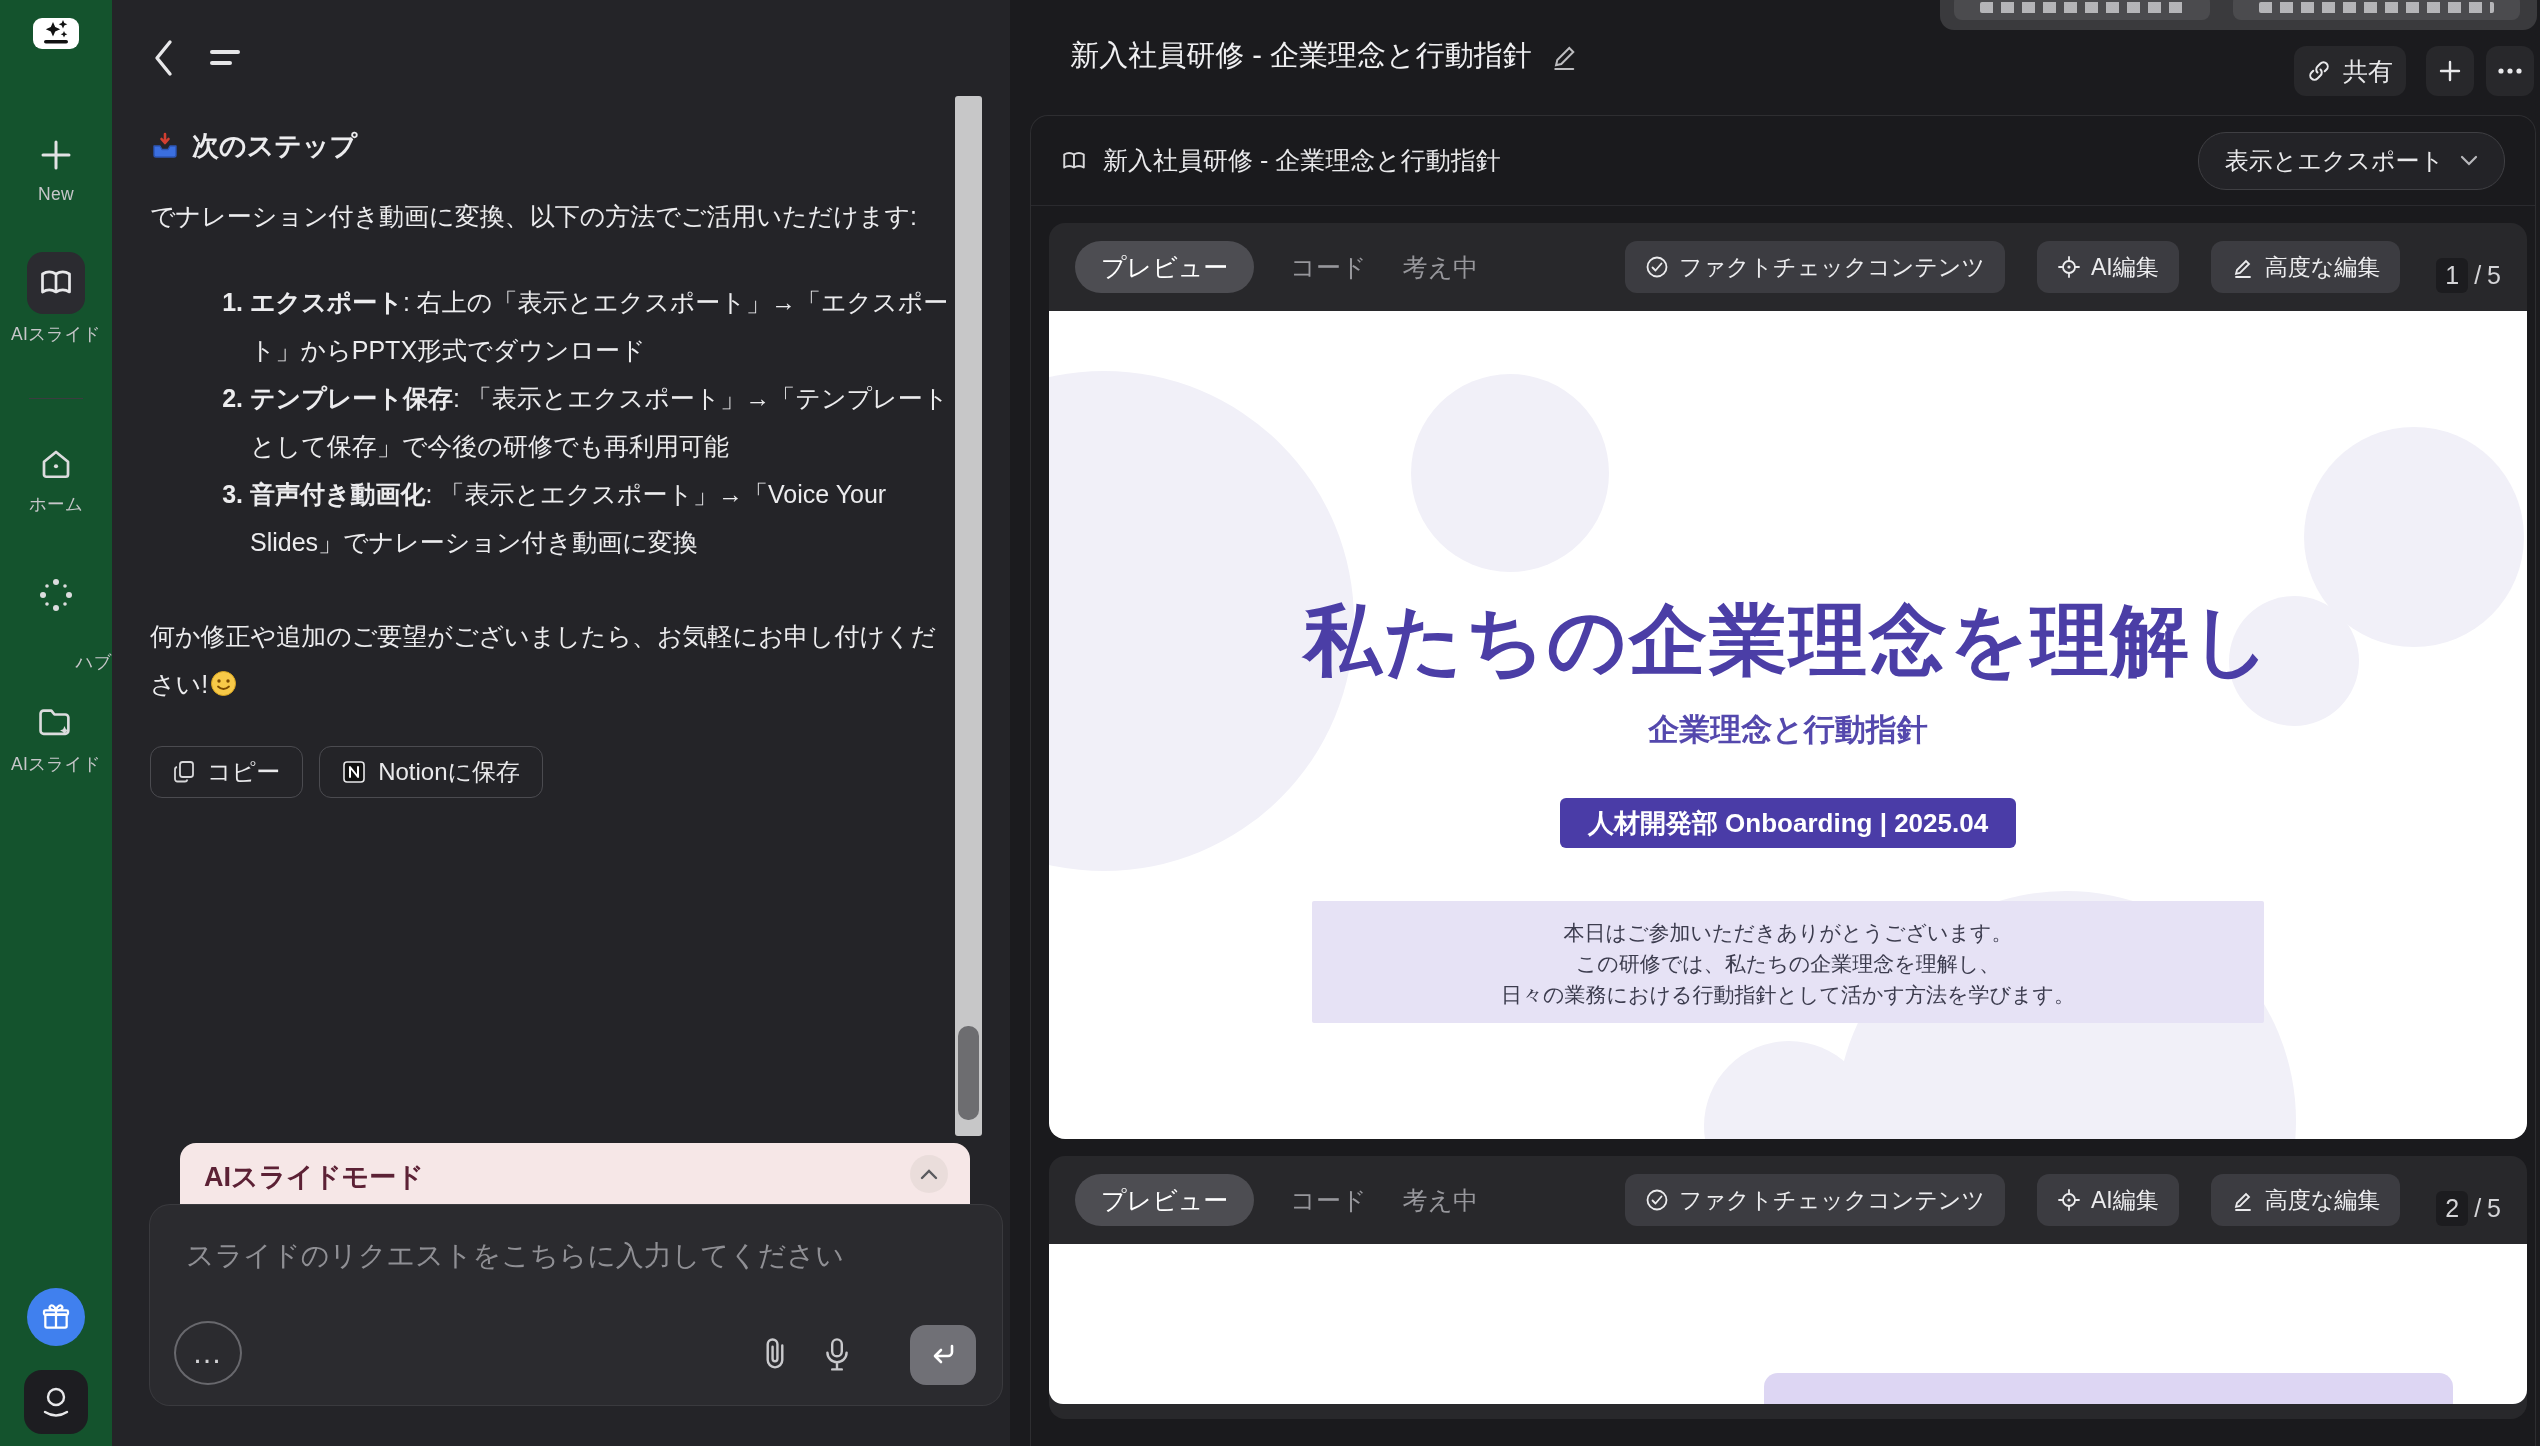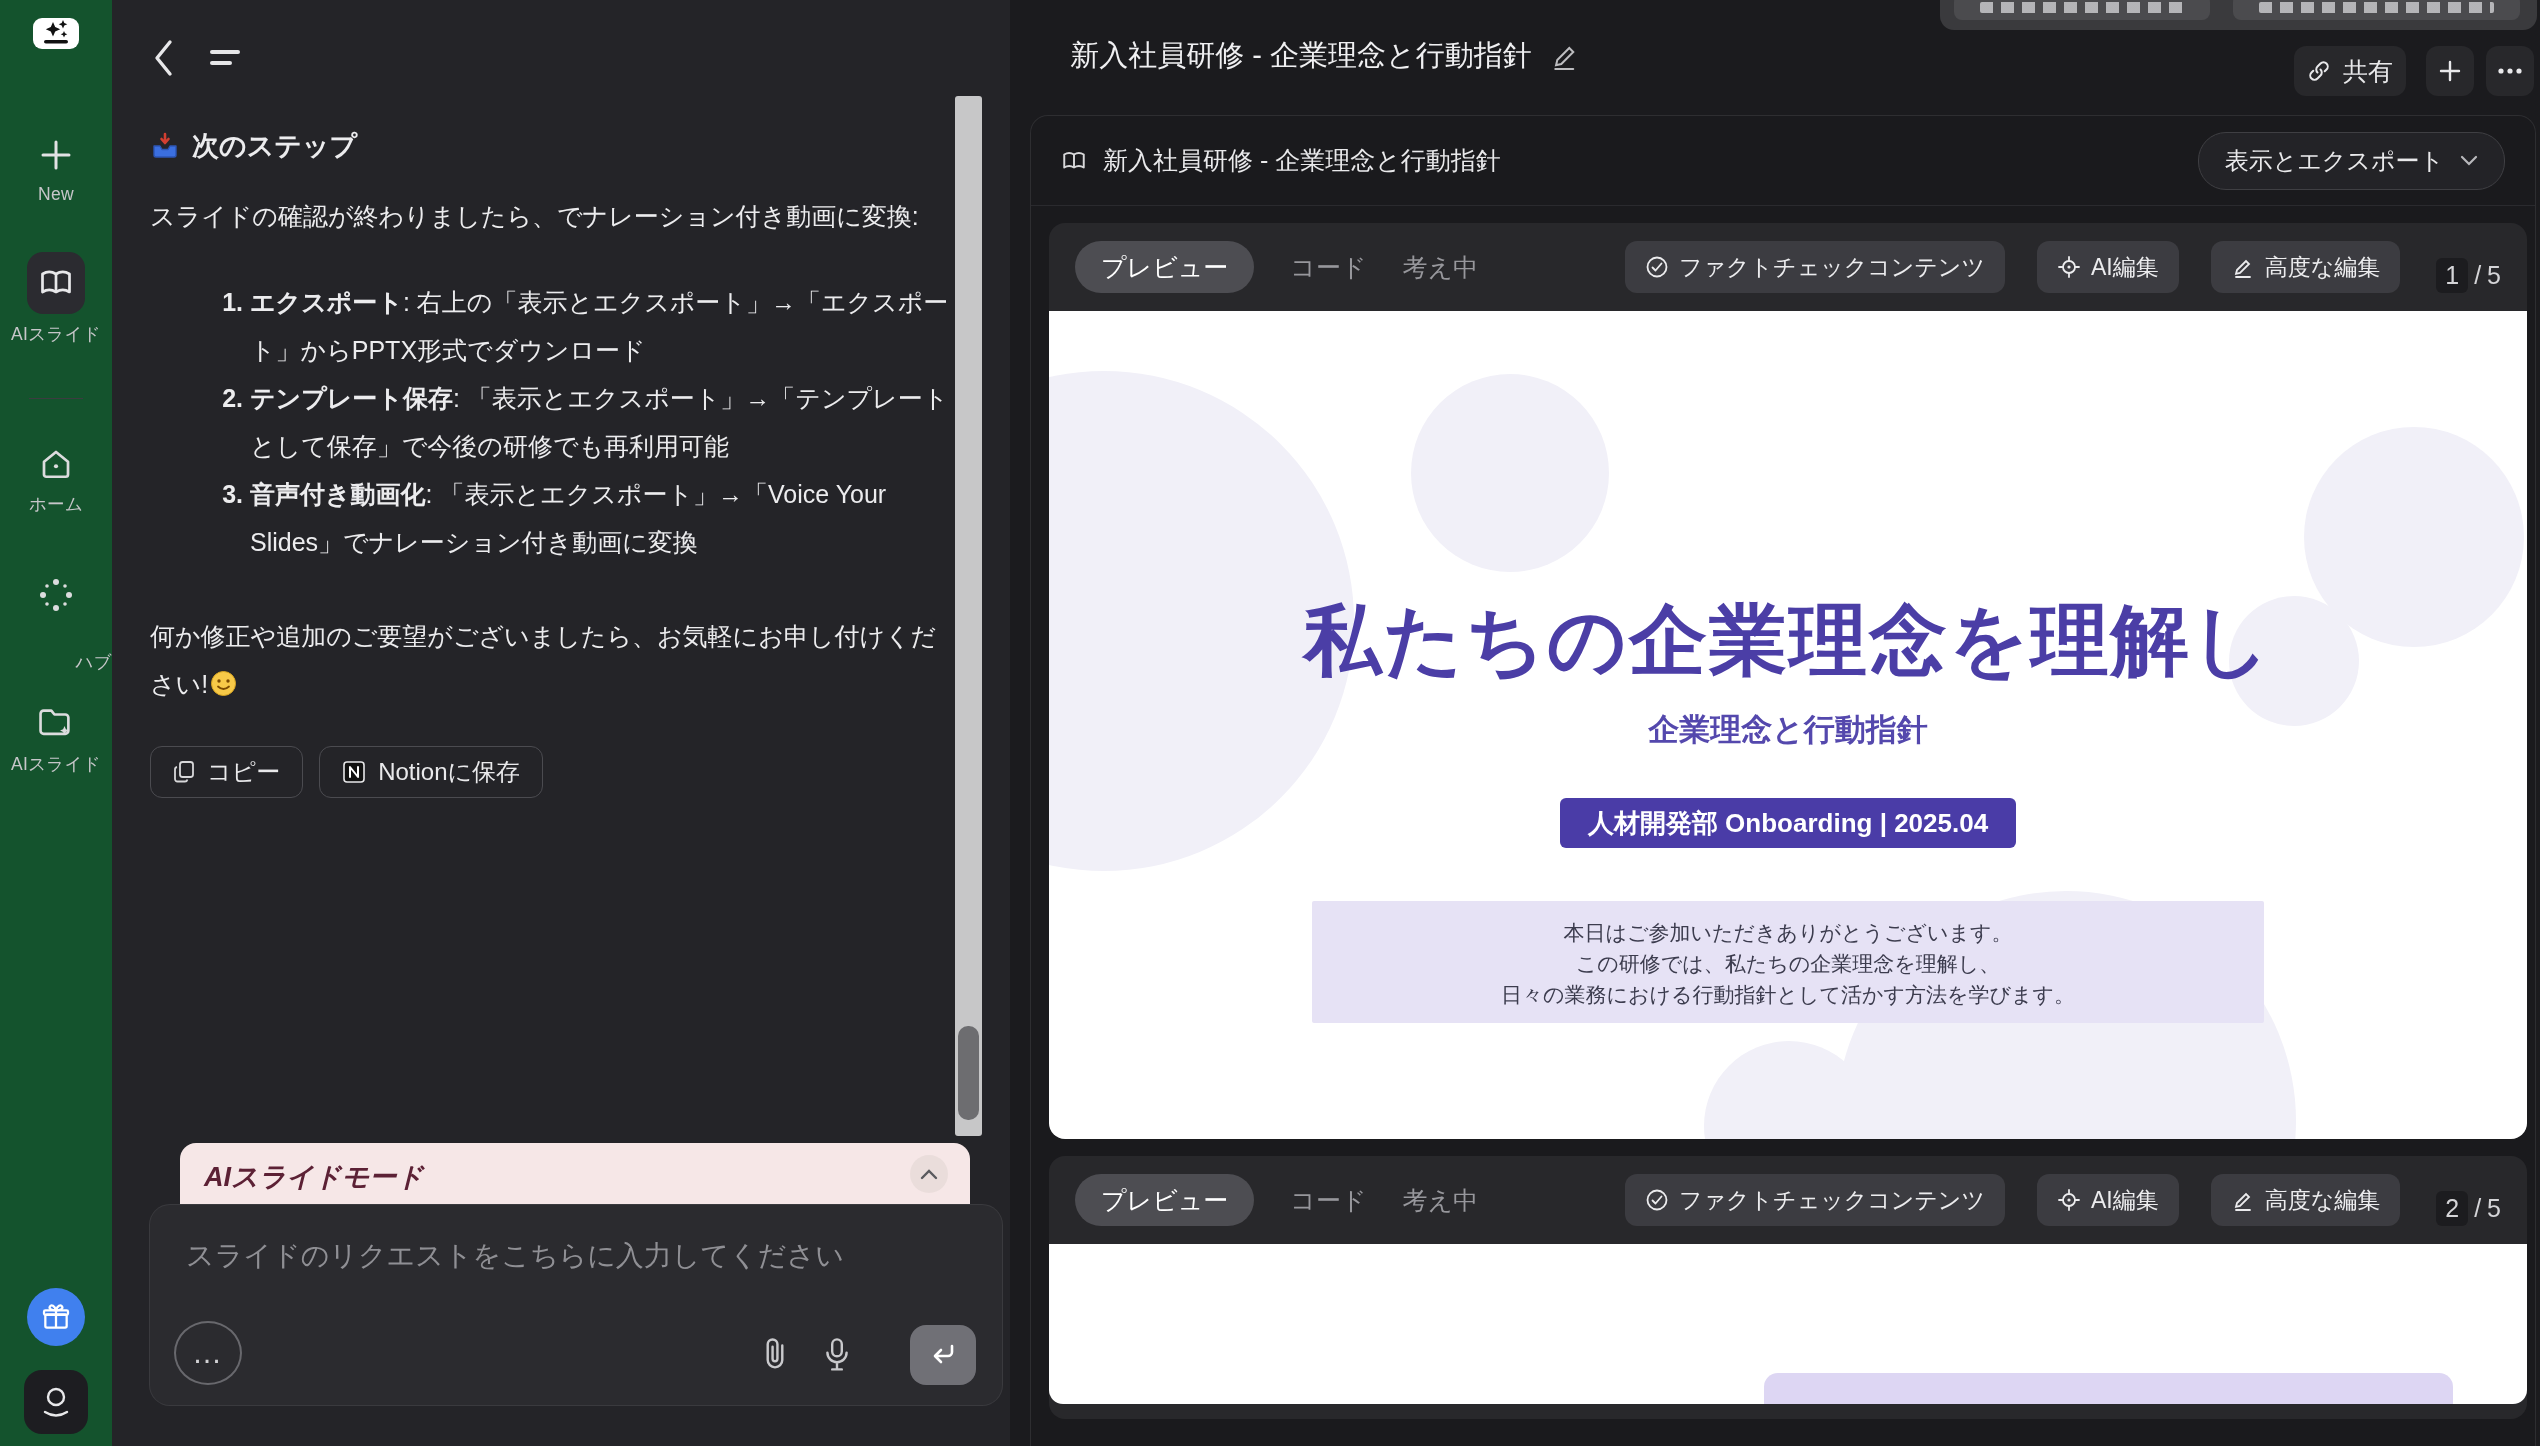--- a/index.html
+++ b/index.html
@@ -38,21 +38,21 @@
   .chip-row{margin-top:38px;display:flex;gap:16px;}
   .chip{display:inline-flex;align-items:center;gap:12px;height:50px;padding:0 22px;border:1.5px solid #4b4b50;border-radius:12px;background:transparent;color:#e9e9eb;font-size:24px;line-height:50px;cursor:pointer;}
   b{font-weight:700;}
 
   
   .scroll-track{position:absolute;left:955px;top:96px;width:27px;height:1040px;background:#c7c7c8;border-radius:3px;z-index:3;}
   .scroll-thumb{position:absolute;left:3px;top:930px;width:21px;height:94px;background:#6d6d70;border-radius:10px;}
 
   
   .mode-banner{position:absolute;left:180px;top:1143px;width:790px;height:76px;background:#f6e7e7;border-radius:16px 16px 0 0;z-index:4;}
-  .mode-banner .mode-label{position:absolute;left:24px;top:16px;font-size:27px;font-weight:700;color:#5c2135;font-style:italic;}
+  .mode-banner .mode-label{position:absolute;left:24px;top:16px;font-size:27px;font-weight:700;color:#5c2135;}
   .mode-collapse{position:absolute;right:22px;top:12px;width:38px;height:38px;border-radius:50%;background:#eadddb;display:flex;align-items:center;justify-content:center;cursor:pointer;}
   .composer{position:absolute;left:150px;top:1205px;width:852px;height:200px;background:#2b2b2f;border-radius:20px;box-shadow:0 0 0 1px #3a3a3e;z-index:5;}
   .composer textarea{position:absolute;left:34px;top:30px;width:780px;height:90px;background:transparent;border:none;outline:none;resize:none;color:#e8e8ea;font-size:28px;font-family:inherit;}
   .composer textarea::placeholder{color:#8f8f94;}
   .more-circle{position:absolute;left:24px;bottom:20px;width:64px;height:60px;border:2px solid #68686d;border-radius:50%;display:flex;align-items:center;justify-content:center;color:#d2d2d5;font-size:30px;letter-spacing:2px;cursor:pointer;}
   .comp-icon{position:absolute;bottom:32px;width:32px;height:36px;cursor:pointer;}
   .send-btn{position:absolute;right:26px;bottom:20px;width:66px;height:60px;background:#70707ношение6;background:#707076;border-radius:16px;display:flex;align-items:center;justify-content:center;cursor:pointer;}
 
   
   .tb-title{position:absolute;left:1325px;top:0;height:112px;transform:translateX(-50%);display:flex;align-items:center;gap:18px;z-index:6;}
@@ -190,21 +190,21 @@
   <div class="chat-heading">
     <span>
       <svg width="30" height="30" viewBox="0 0 30 30">
         <path d="M15 3 v8 M11.5 8 l3.5 4 3.5 -4" stroke="#d23f31" stroke-width="2.6" fill="none" stroke-linecap="round" stroke-linejoin="round"></path>
         <path d="M4 15 h6 l2 3.5 h6 L20 15 h6 v9 a2 2 0 0 1 -2 2 H6 a2 2 0 0 1 -2 -2 z" fill="#3b6fe0" stroke="#2c55b5" stroke-width="1.4" stroke-linejoin="round"></path>
       </svg>
     </span>
     <span>次のステップ</span>
   </div>
 
-  <div class="chat-intro">スライドの確認が終わりましたら、でナレーション付き動画に変換:</div>
+  <div class="chat-intro">でナレーション付き動画に変換、以下の方法でご活用いただけます:</div>
 
   <ol class="chat-steps">
     <li><b>エクスポート</b><span>: 右上の「表示とエクスポート」→「エクスポート」からPPTX形式でダウンロード</span></li>
     <li><b>テンプレート保存</b><span>: 「表示とエクスポート」→「テンプレートとして保存」で今後の研修でも再利用可能</span></li>
     <li><b>音声付き動画化</b><span>: 「表示とエクスポート」→「Voice Your Slides」でナレーション付き動画に変換</span></li>
   </ol>
 
   <div class="chat-closing">
     <span>何か修正や追加のご要望がございましたら、お気軽にお申し付けください!</span><span style="display:inline-block;vertical-align:-4px;margin-left:2px;">
       <svg width="27" height="27" viewBox="0 0 27 27">

